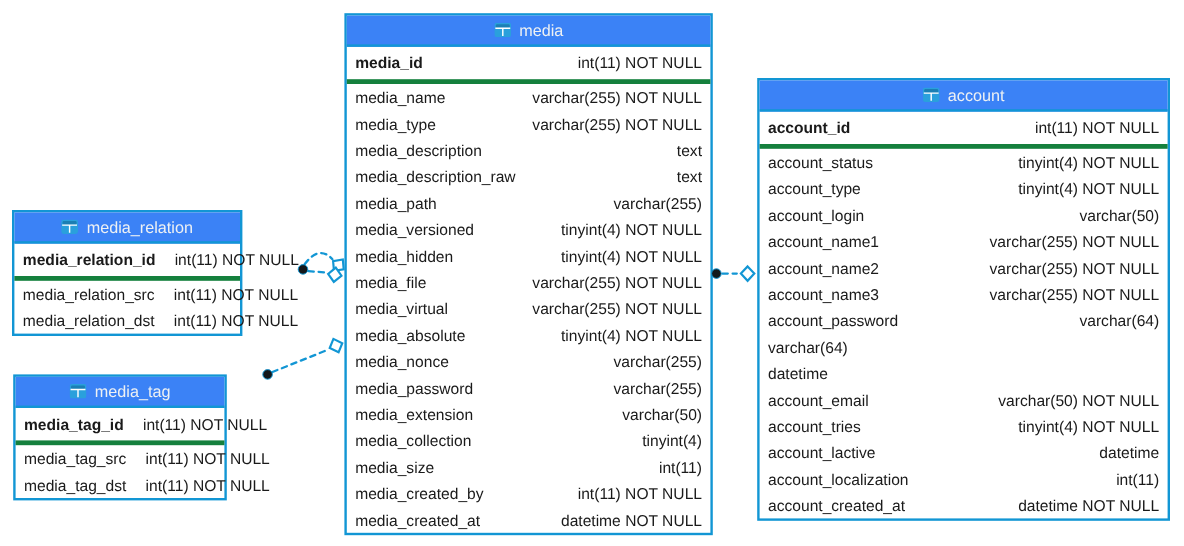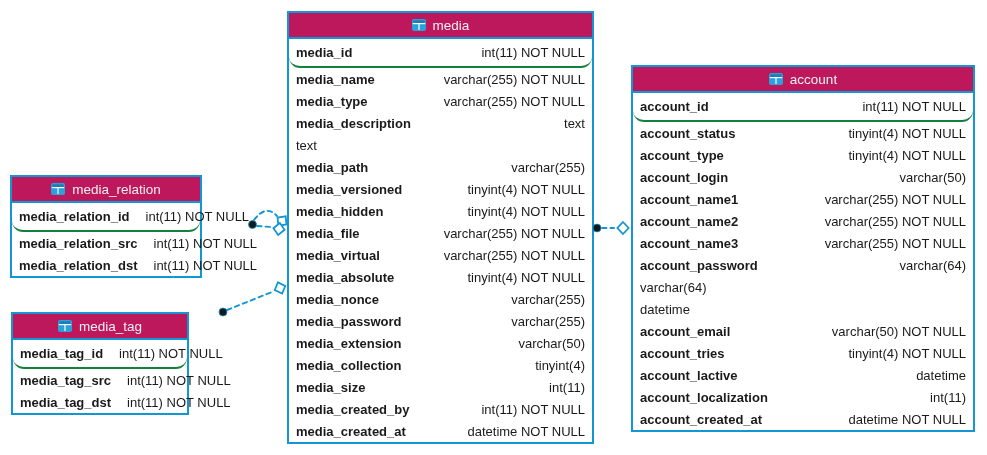--- a/index.html
+++ b/index.html
@@ -10,37 +10,37 @@
   }
   .canvas{position:absolute;inset:0;}
   .er-table{
     position:absolute;
     box-sizing:border-box;
     background:#ffffff;
     border:2px solid #1296d4;
     z-index:2;
   }
   .thead{
-    background:#be185d;
+    background:#3b82f6;
     color:#eef1f3;
     height:24px;
     display:flex;align-items:center;justify-content:center;gap:7px;
     font-size:13.5px;
     border-bottom:2px solid #1296d4;
     cursor:move;
   }
   .tbl-icon{display:inline-flex;align-items:center;}
   .row{
     display:flex;justify-content:space-between;align-items:center;
     height:22px;padding:0 7px;
     font-size:13px;color:#1a1a1a;white-space:nowrap;
   }
-  .row.pk{height:27px;border-bottom:2px solid #15803d;border-radius:11px;}
+  .row.pk{height:27px;border-bottom:4px solid #15803d;}
   .row.pk .fname{font-weight:700;}
-  .fname{margin-right:16px;font-weight:bold;}
+  .fname{margin-right:16px;}
   .ftype{text-align:left;}
   
   #tbl-media-relation{left:10px;top:175px;width:192px;}
   #tbl-media-tag{left:11px;top:312px;width:178px;}
   #tbl-media{left:287px;top:11px;width:307px;}
   #tbl-account{left:631px;top:44px;width:344px;margin-top:21px;}
   
   svg.overlay{position:absolute;left:0;top:0;z-index:3;pointer-events:none;}
   .dash{stroke:#1296d4;stroke-width:1.9;fill:none;stroke-dasharray:4.5 4;stroke-linecap:round;}
   .diamond{fill:#ffffff;stroke:#1296d4;stroke-width:1.8;}
@@ -130,20 +130,21 @@
       </div>
         <div class="row">
         <span class="fname">media_type</span>
         <span class="ftype">varchar(255) NOT NULL</span>
       </div>
         <div class="row">
         <span class="fname">media_description</span>
         <span class="ftype">text</span>
       </div>
         <div class="row">
+        <span class="fname">media_description_raw</span>
         <span class="ftype">text</span>
       </div>
         <div class="row">
         <span class="fname">media_path</span>
         <span class="ftype">varchar(255)</span>
       </div>
         <div class="row">
         <span class="fname">media_versioned</span>
         <span class="ftype">tinyint(4) NOT NULL</span>
       </div>

